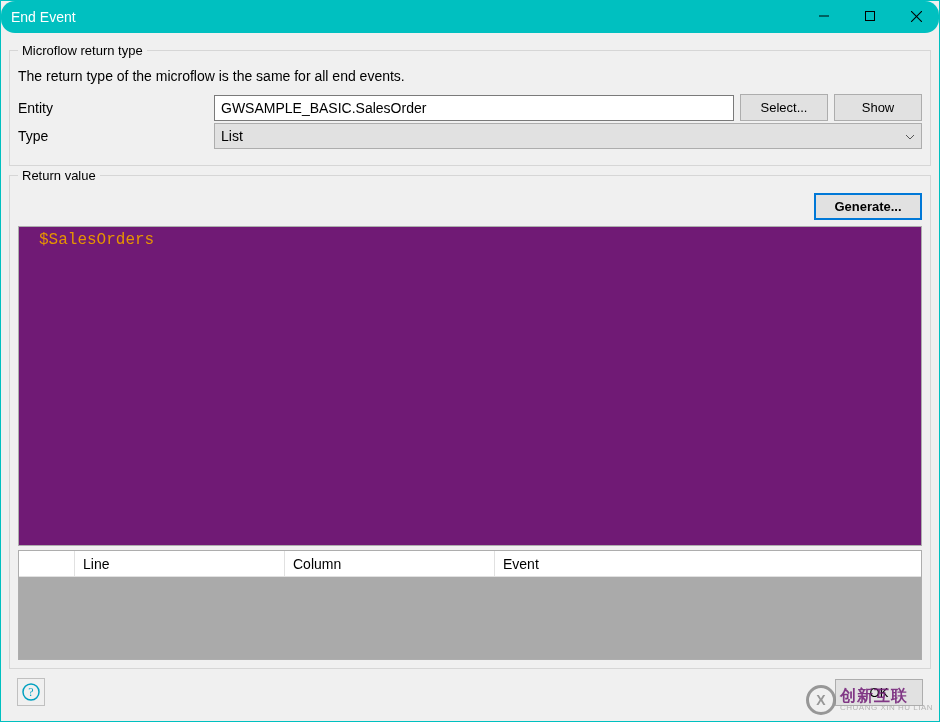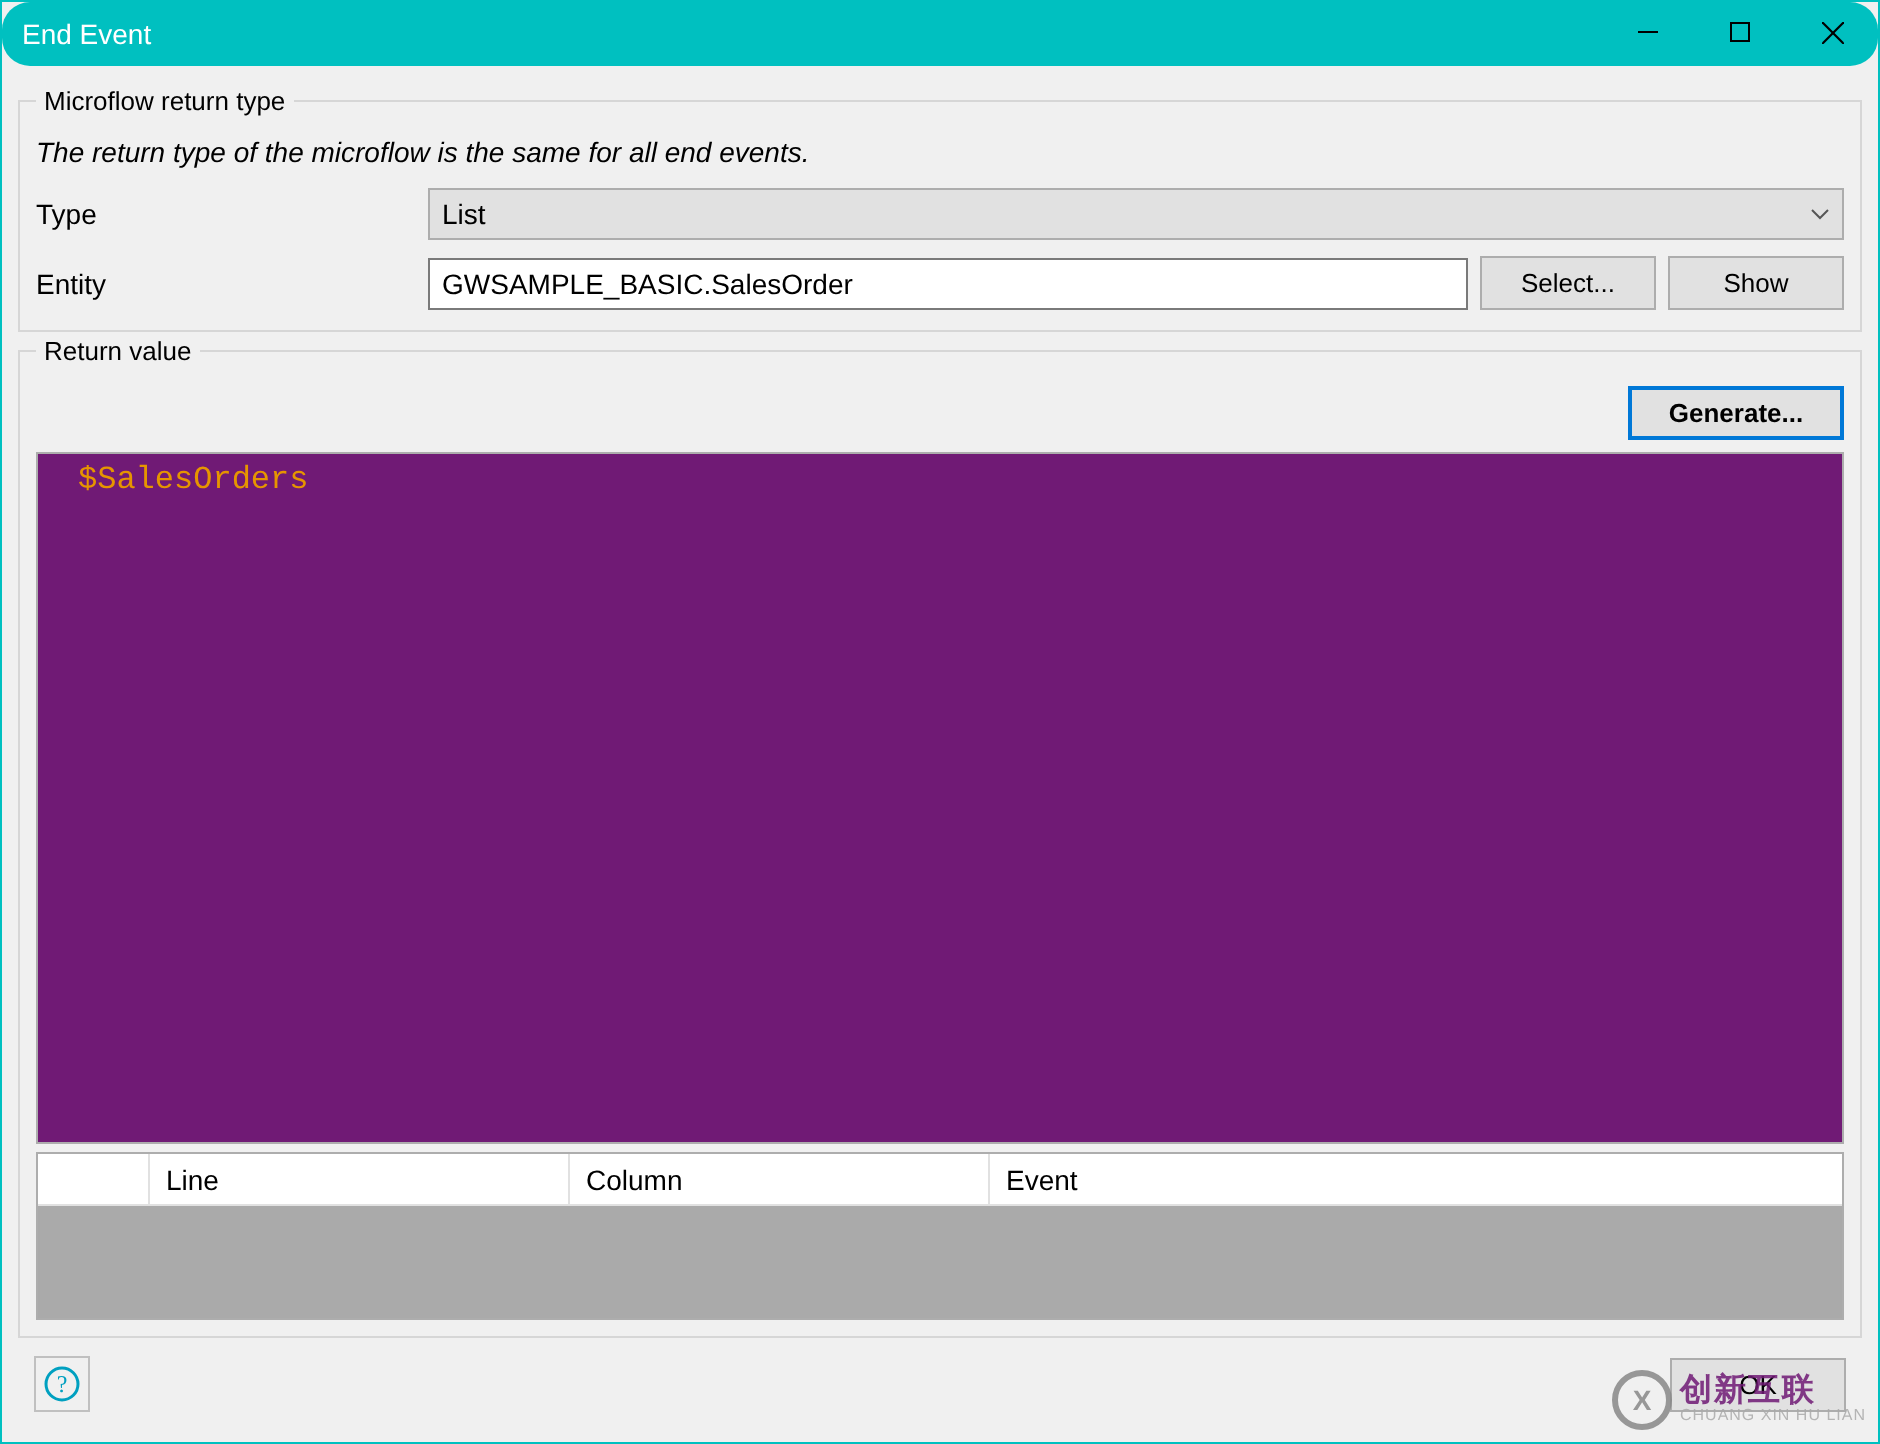--- a/index.html
+++ b/index.html
@@ -64,21 +64,20 @@
       padding: 10px 8px 8px 8px;
     }
     legend {
       font-size: 13px;
       padding: 0 4px;
       color: #000;
     }
     .desc {
       margin-bottom: 10px;
       font-size: 14px;
-      font-style: italic;
     }
     .form-row {
       display: flex;
       align-items: center;
       margin-bottom: 8px;
       gap: 6px;
     }
     .form-label {
       width: 190px;
       font-size: 14px;
@@ -137,21 +136,21 @@
       padding: 4px 20px;
       font-family: Consolas, "Courier New", monospace;
       font-size: 16px;
       color: #e69500;
       min-height: 220px;
     }
     .error-table {
       margin-top: 4px;
       border: 1px solid #adadad;
       background: #aaa;
-      height: 84px;
+      height: 110px;
       display: flex;
       flex-direction: column;
     }
     .error-header {
       display: flex;
       height: 26px;
     }
     .eh-cell {
       background: #fff;
       border-right: 1px solid #e1e1e1;
@@ -249,37 +248,37 @@
           </svg>
       </div>
     </div>
   </div>
 
   <div class="content">
 
     <fieldset>
       <legend>Microflow return type</legend>
       <div class="desc">The return type of the microflow is the same for all end events.</div>
+      <div class="form-row" style="margin-bottom:2px;">
+        <div class="form-label">Entity</div>
+        <input class="text-input" type="text" value="GWSAMPLE_BASIC.SalesOrder" style="">
+        <button class="btn">Select...</button>
+        <button class="btn">Show</button>
+      </div>
       <div class="form-row">
         <div class="form-label">Type</div>
         <div class="select-box">
           <span>List</span>
           <span class="chev">
             <svg width="10" height="6" viewBox="0 0 10 6">
                 <polyline points="1,1 5,5 9,1" fill="none" stroke="#555" stroke-width="1"></polyline>
               </svg>
           </span>
         </div>
       </div>
-      <div class="form-row" style="margin-bottom:2px;">
-        <div class="form-label">Entity</div>
-        <input class="text-input" type="text" value="GWSAMPLE_BASIC.SalesOrder" style="">
-        <button class="btn">Select...</button>
-        <button class="btn">Show</button>
-      </div>
     </fieldset>
 
     <fieldset class="return-fieldset">
       <legend>Return value</legend>
       <div class="gen-row">
         <button class="btn btn-focus" style="min-width:108px;font-weight:bold;">Generate...</button>
       </div>
       <div class="code-area">$SalesOrders</div>
       <div class="error-table">
         <div class="error-header">

